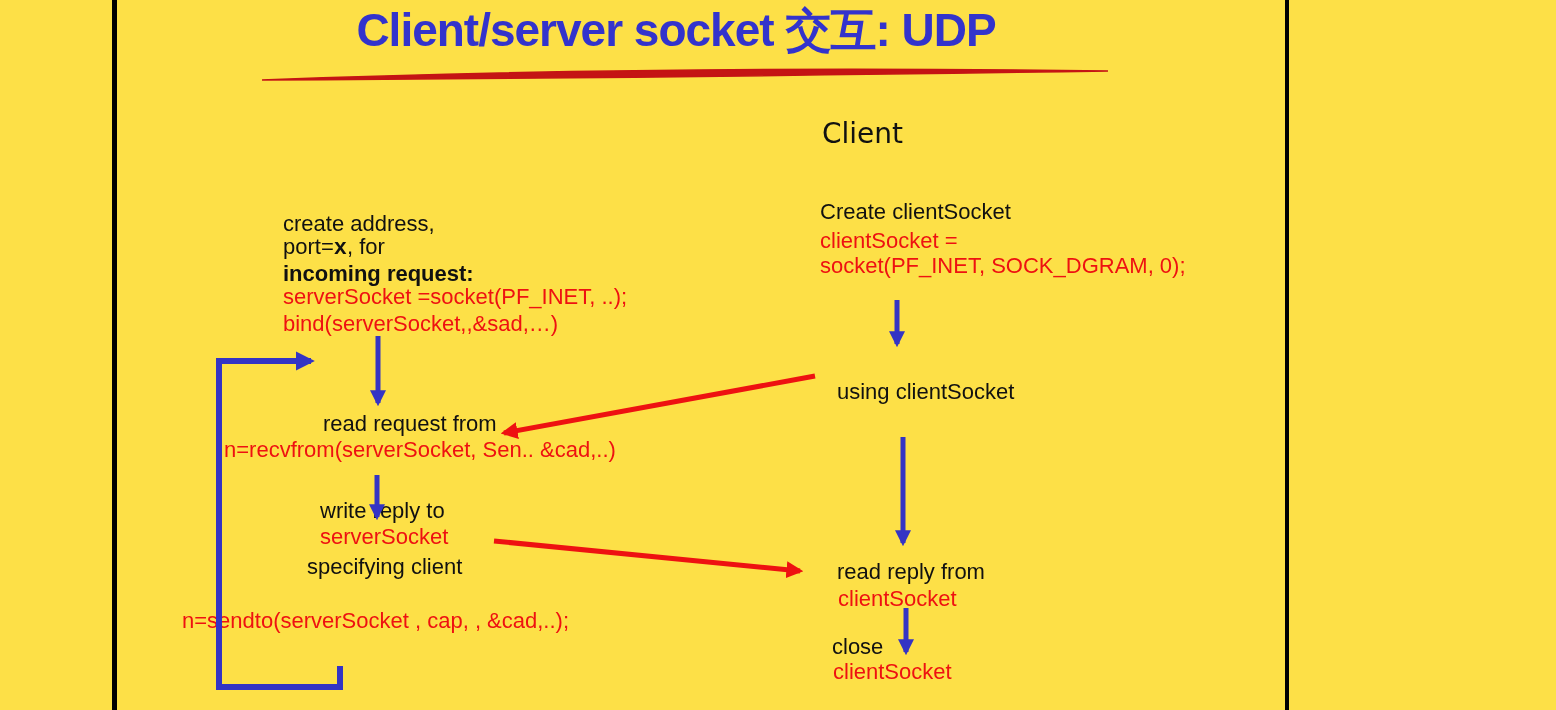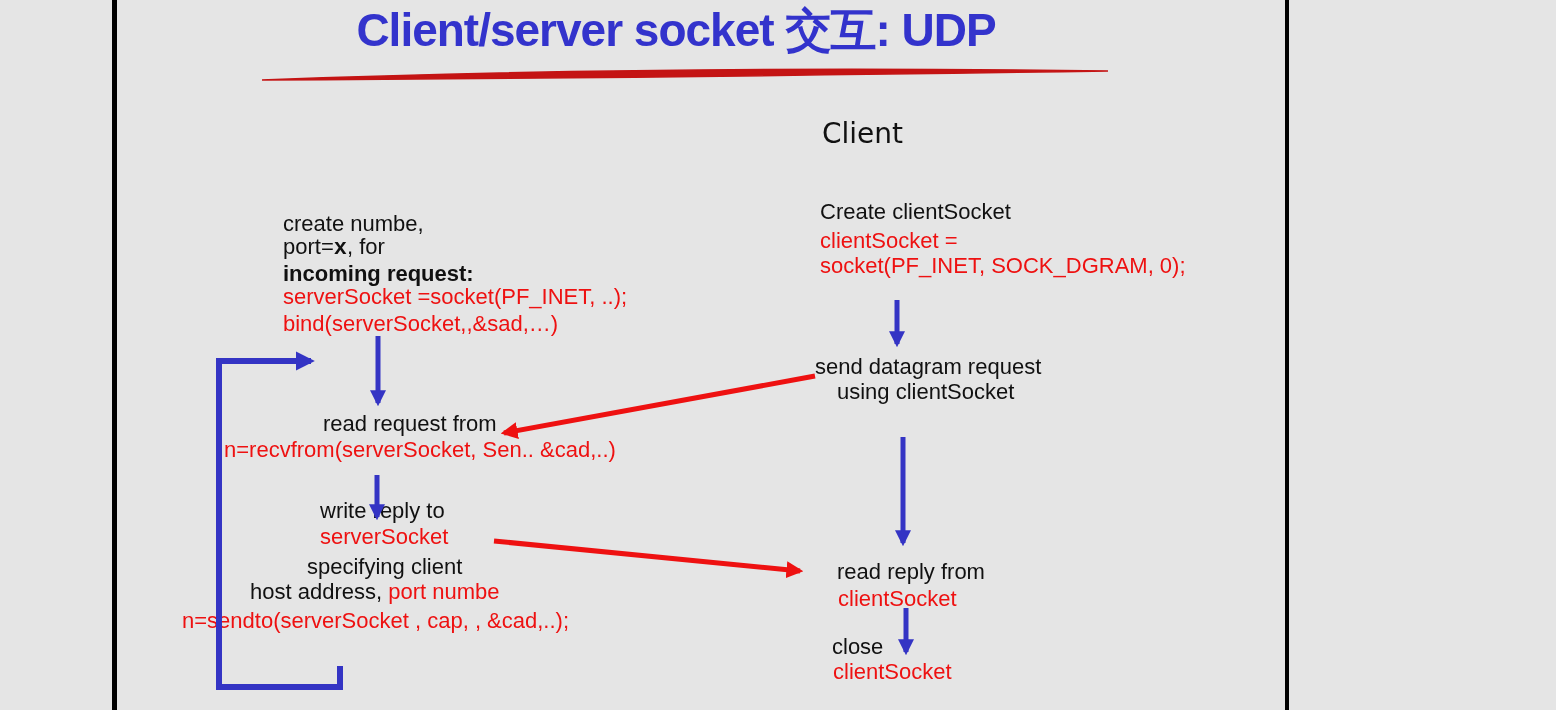--- a/index.html
+++ b/index.html
@@ -5,21 +5,21 @@
   :root{
     --title-blue:#3333cc;
     --arrow-blue:#3434c4;
     --code-red:#ee1111;
     --underline-red:#c41414;
     --text-black:#111111;
     --border-black:#000000;
   }
   html,body{margin:0;padding:0;background:#ffffff;}
   .slide{
-    position:relative;width:1556px;height:710px;background:#e5e5e5;
+    position:relative;width:1556px;height:710px;background:#fde047;
     font-family:"Liberation Sans", sans-serif;overflow:hidden;
   }
   .border-line{position:absolute;top:0;bottom:0;background:var(--border-black);}
   .page-title{
     position:absolute;left:236px;top:3px;width:880px;text-align:center;
     font-size:46px;font-weight:bold;color:var(--title-blue);
     letter-spacing:-1px;white-space:nowrap;line-height:1.2;
   }
   .hdr{
     position:absolute;font-family:"DejaVu Sans", sans-serif;
@@ -45,44 +45,40 @@
 
 <div class="slide">
 
   <div class="border-line" style="left:112px;width:5px;"></div>
   <div class="border-line" style="left:1285px;width:4px;"></div>
 
   <div class="page-title">Client/server socket 交互: UDP</div>
 
   <div class="hdr hdr-client">Client</div>
 
-  <div class="t" style="left:283px;top:212px;">create numbe,</div>
+  <div class="t" style="left:283px;top:212px;">create address,</div>
   <div class="t" style="left:283px;top:235px;">
     <span>port=</span><span class="code">x</span><span>, for</span>
   </div>
   <div class="t" style="left:283px;top:262px;font-weight:bold;">incoming request:</div>
   <div class="t red" style="left:283px;top:312px;">bind(serverSocket,,&amp;sad,…)</div>
   <div class="t red" style="left:283px;top:285px;">serverSocket =socket(PF_INET, ..);</div>
 
   <div class="t" style="left:820px;top:200px;">Create clientSocket</div>
   <div class="t red" style="left:820px;top:229px;">clientSocket =</div>
   <div class="t red" style="left:820px;top:254px;">socket(PF_INET, SOCK_DGRAM, 0);</div>
 
-  <div class="t" style="left:815px;top:355px;">send datagram request</div>
   <div class="t" style="left:837px;top:380px;">using clientSocket</div>
 
   <div class="t" style="left:323px;top:412px;">read request from</div>
   <div class="t red" style="left:224px;top:438px;">n=recvfrom(serverSocket, Sen.. &amp;cad,..)</div>
 
   <div class="t" style="left:320px;top:499px;">write reply to</div>
   <div class="t red" style="left:320px;top:525px;">serverSocket</div>
   <div class="t" style="left:307px;top:555px;text-align:center;">specifying client</div>
-  <div class="t" style="left:250px;top:580px;">
-    <span>host address, </span><span class="red">port numbe</span>
-  </div>
   <div class="t red" style="left:182px;top:609px;">n=sendto(serverSocket , cap, , &amp;cad,..);</div>
 
   <div class="t" style="left:837px;top:560px;">read reply from</div>
   <div class="t red" style="left:838px;top:587px;">clientSocket</div>
 
   <div class="t" style="left:832px;top:635px;">close</div>
   <div class="t red" style="left:833px;top:660px;">clientSocket</div>
 
   <svg class="overlay" width="1556" height="710" viewBox="0 0 1556 710">
     <defs>

